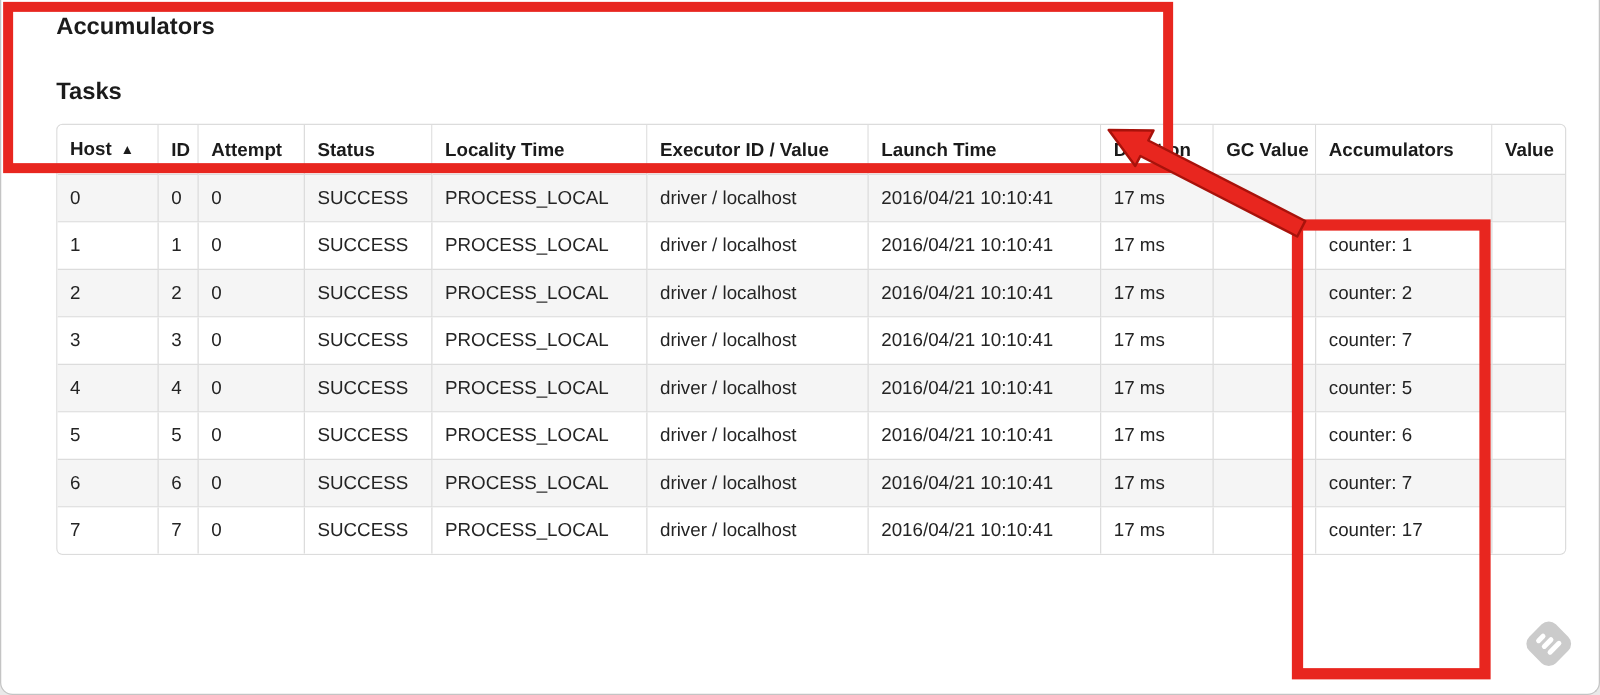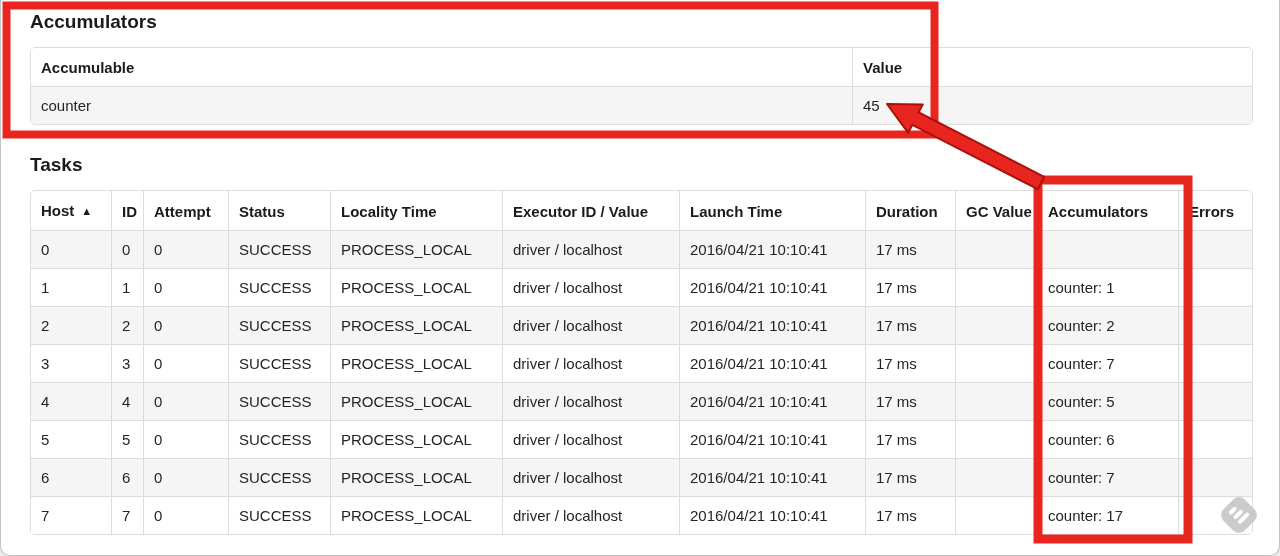--- a/index.html
+++ b/index.html
@@ -4,21 +4,21 @@
 <style>
   * { margin:0; padding:0; box-sizing:border-box; }
   html,body { background:#e9e9e9; }
   body { font-family:"Liberation Sans", sans-serif; }
   .page {
     position:relative; width:1280px; height:556px;
     background:#fff; overflow:hidden;
     border:1px solid #c4c4c4; border-top:none;
     border-radius:0 0 10px 10px;
   }
-  .content { padding:10px 26px 0 29px; }
+  .content { padding:10px 26px 0 44px; }
   h2.section-title {
     font-size:19px; line-height:24px; font-weight:bold; color:#1b1b1b;
     margin:0 0 13px 0;
   }
   h2.section-title.tasks { margin-top:28px; }
   .table-wrap {
     border:1px solid #dcdcdc; border-radius:5px; overflow:hidden; background:#fff;
   }
   table {
     width:100%; border-collapse:separate; border-spacing:0;
@@ -49,40 +49,20 @@
   }
 </style>
 </head>
 <body>
 
 <div class="page">
   <div class="content">
 
     <h2 class="section-title">Accumulators</h2>
 
-    <div class="table-wrap">
-      <table>
-        <colgroup>
-            <col class="acc-c1">
-            <col class="acc-c2">
-          </colgroup>
-        <thead>
-          <tr>
-            <th>Accumulable</th>
-            <th>Value</th>
-          </tr>
-        </thead>
-        <tbody>
-          <tr>
-            <td>counter</td>
-            <td>45</td>
-          </tr>
-        </tbody>
-      </table>
-    </div>
 
     <h2 class="section-title tasks">Tasks</h2>
 
     <div class="table-wrap">
       <table>
         <colgroup>
           <col class="t-c0">
             <col class="t-c1">
             <col class="t-c2">
             <col class="t-c3">
@@ -99,21 +79,21 @@
             <th><span>Host</span><span class="sort-icon">▲</span></th>
             <th>ID</th>
             <th>Attempt</th>
             <th>Status</th>
             <th>Locality Time</th>
             <th>Executor ID / Value</th>
             <th>Launch Time</th>
             <th>Duration</th>
             <th>GC Value</th>
             <th>Accumulators</th>
-            <th>Errors</th>
+            <th>Value</th>
           </tr>
         </thead>
         <tbody>
           <tr>
             <td>0</td>
             <td>0</td>
             <td>0</td>
             <td>SUCCESS</td>
             <td>PROCESS_LOCAL</td>
             <td>driver / localhost</td>

